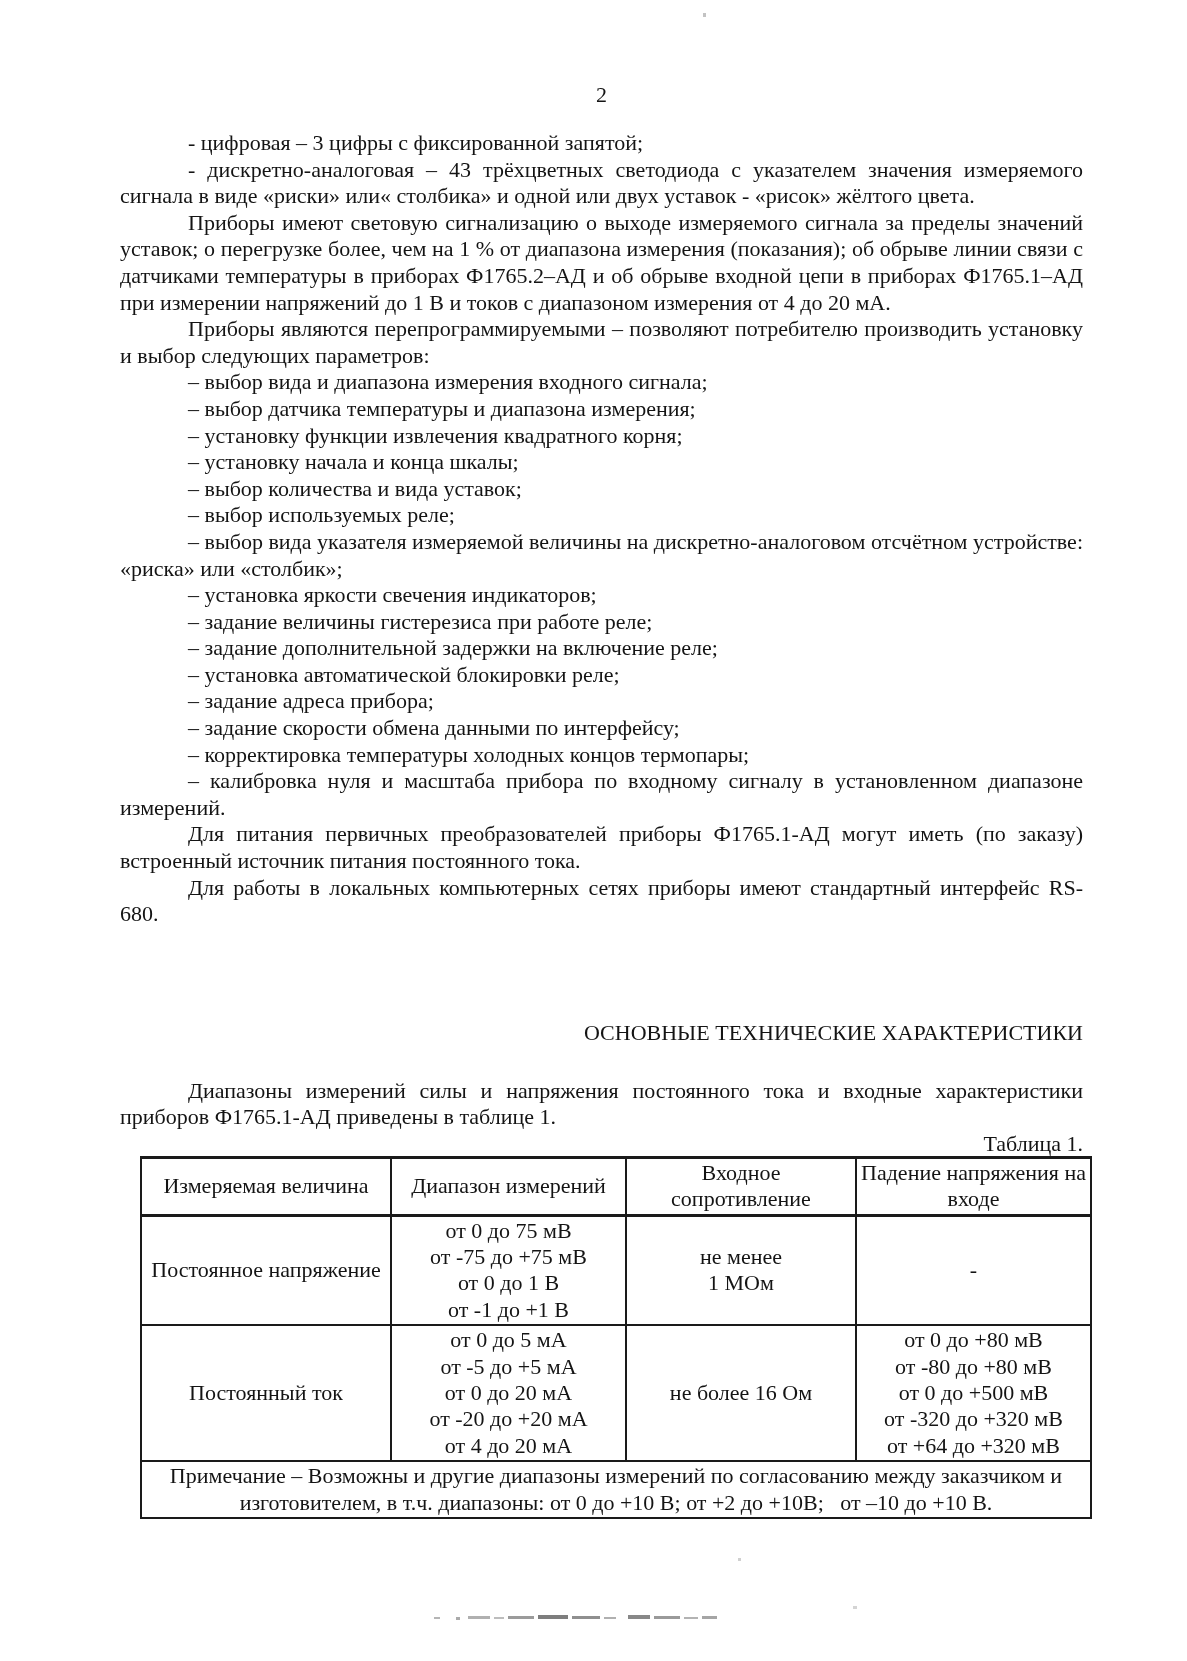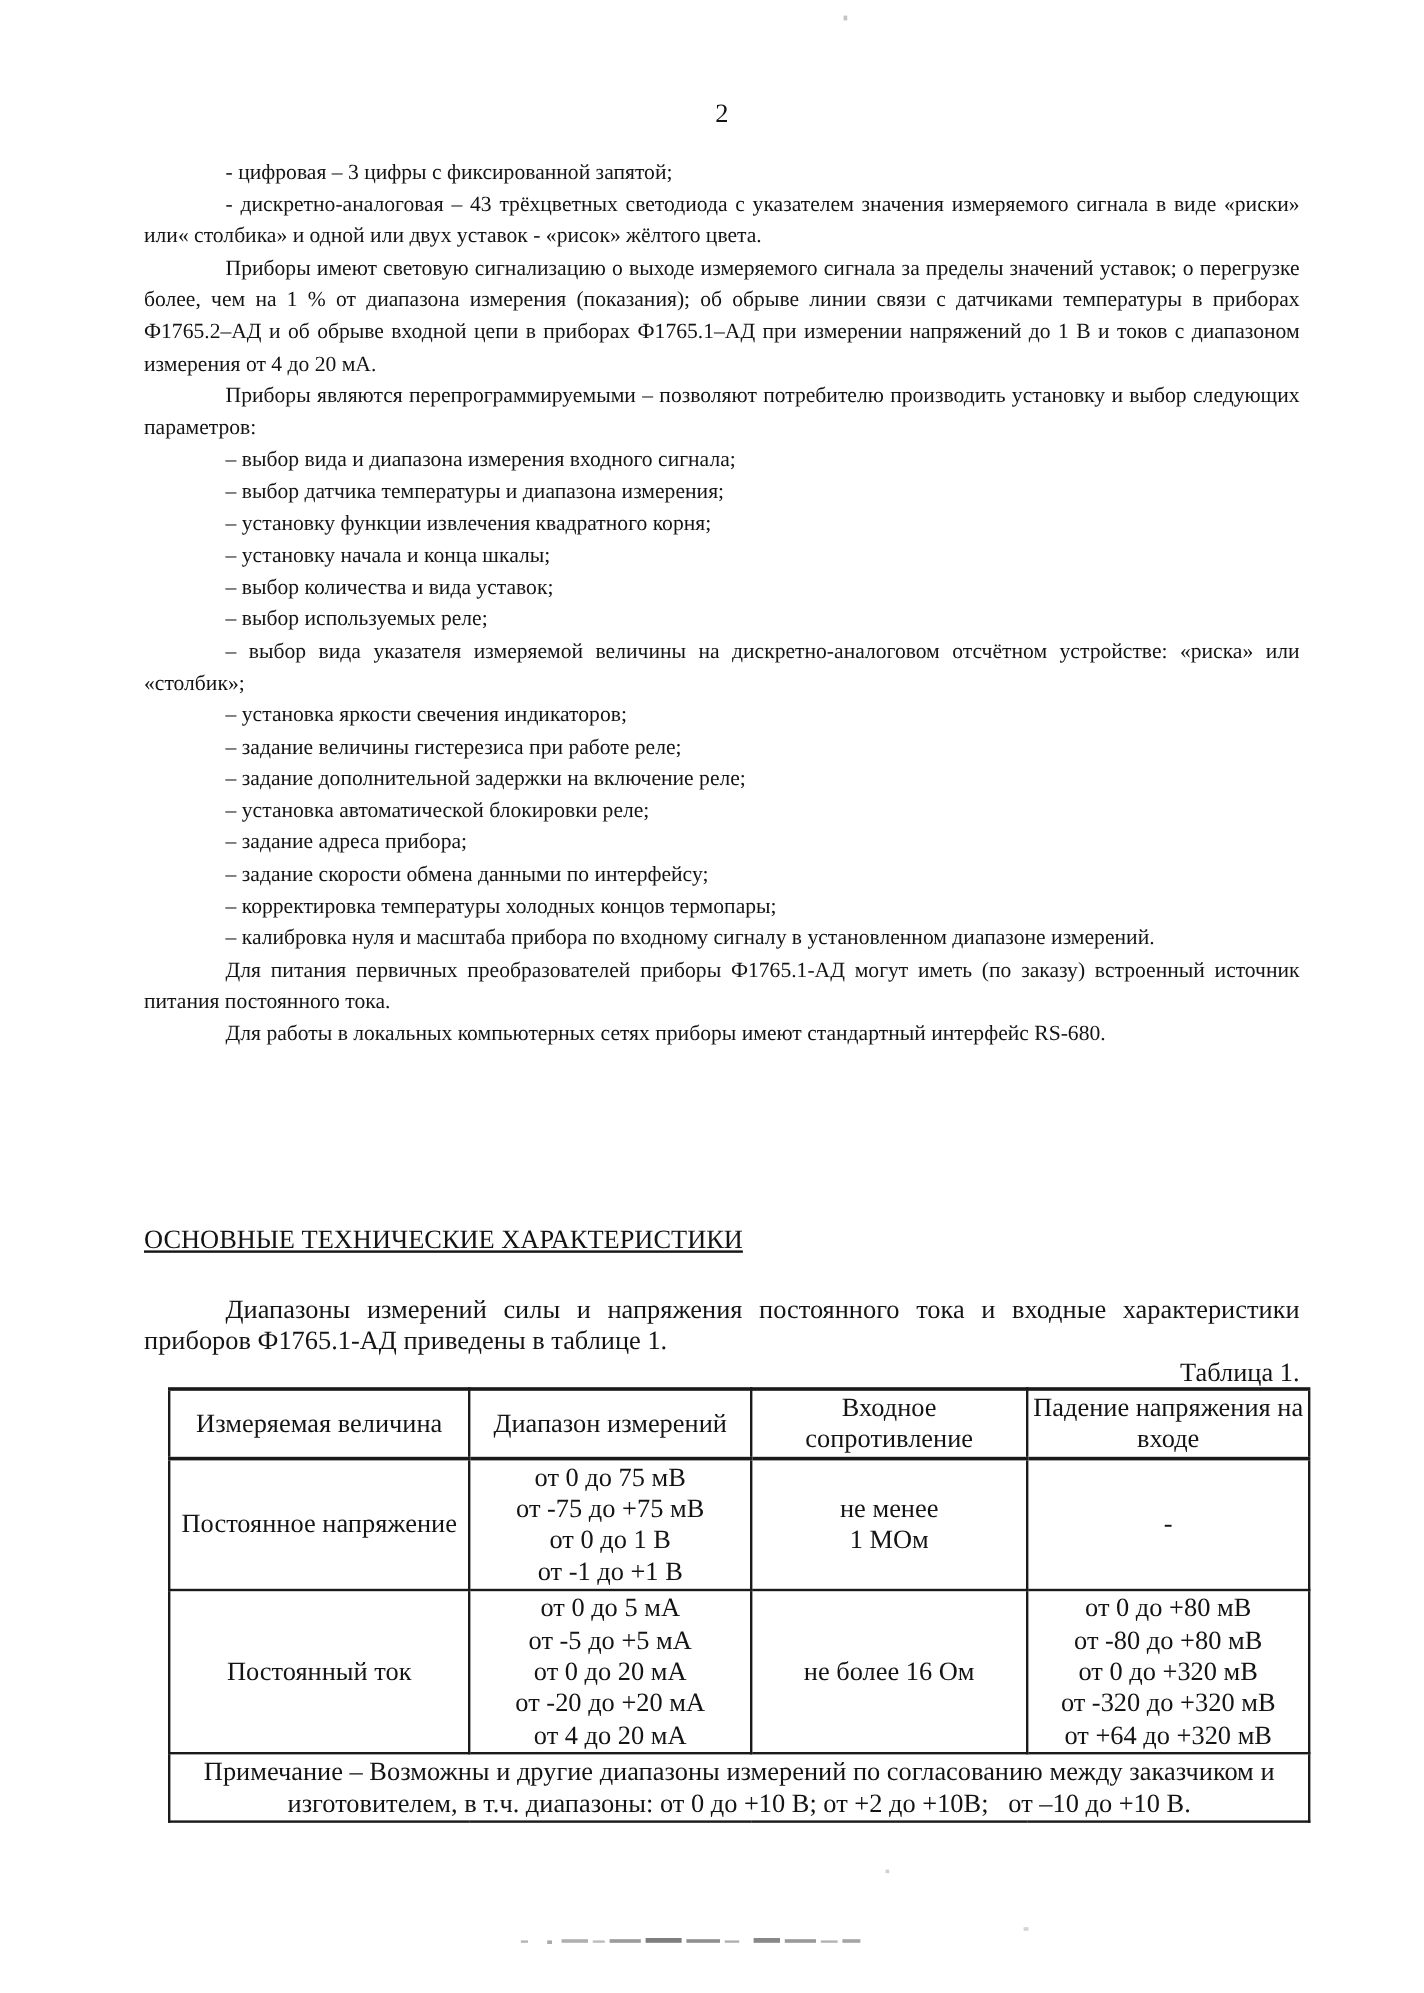--- a/index.html
+++ b/index.html
@@ -18,41 +18,40 @@
     left: 120px;
     width: 963px;
     text-align: center;
     font-size: 22px;
   }
   .content {
     position: absolute;
     top: 130px;
     left: 120px;
     width: 963px;
-    font-size: 18px;
+    font-size: 22px;
     line-height: 26.6px;
     text-align: justify;
   }
   .content p { margin: 0; }
   .indent { text-indent: 68px; }
   .bottom-section {
     position: absolute;
     top: 1020px;
     left: 120px;
     width: 963px;
     font-size: 22px;
     line-height: 26.6px;
     text-align: justify;
   }
   .bottom-section p { margin: 0; }
   .section-heading {
     margin-top: 9px;
-    text-align: left;
+    text-align: right;
     text-indent: 0;
-    text-decoration: underline;
   }
   .table-intro { margin-top: 31px !important; }
   .table-caption {
     line-height: 25px;
     padding-left: 14px;
     text-align: right;
     text-indent: 0;
   }
   table.spec {
     margin-left: 20px;
@@ -166,21 +165,21 @@
             <div>от 0 до 20 мА</div>
             <div>от -20 до +20 мА</div>
             <div>от 4 до 20 мА</div>
           </td>
           <td>
             <div>не более 16 Ом</div>
           </td>
           <td>
             <div>от 0 до +80 мВ</div>
             <div>от -80 до +80 мВ</div>
-            <div>от 0 до +320 мВ</div>
+            <div>от 0 до +500 мВ</div>
             <div>от -320 до +320 мВ</div>
             <div>от +64 до +320 мВ</div>
           </td>
         </tr>
         <tr>
           <td class="note-cell" colspan="4">Примечание – Возможны и другие диапазоны измерений по согласованию между заказчиком и изготовителем, в т.ч. диапазоны: от 0 до +10 В; от +2 до +10В;&nbsp;&nbsp; от –10 до +10 В.</td>
         </tr>
       </tbody>
     </table>
   </div>

